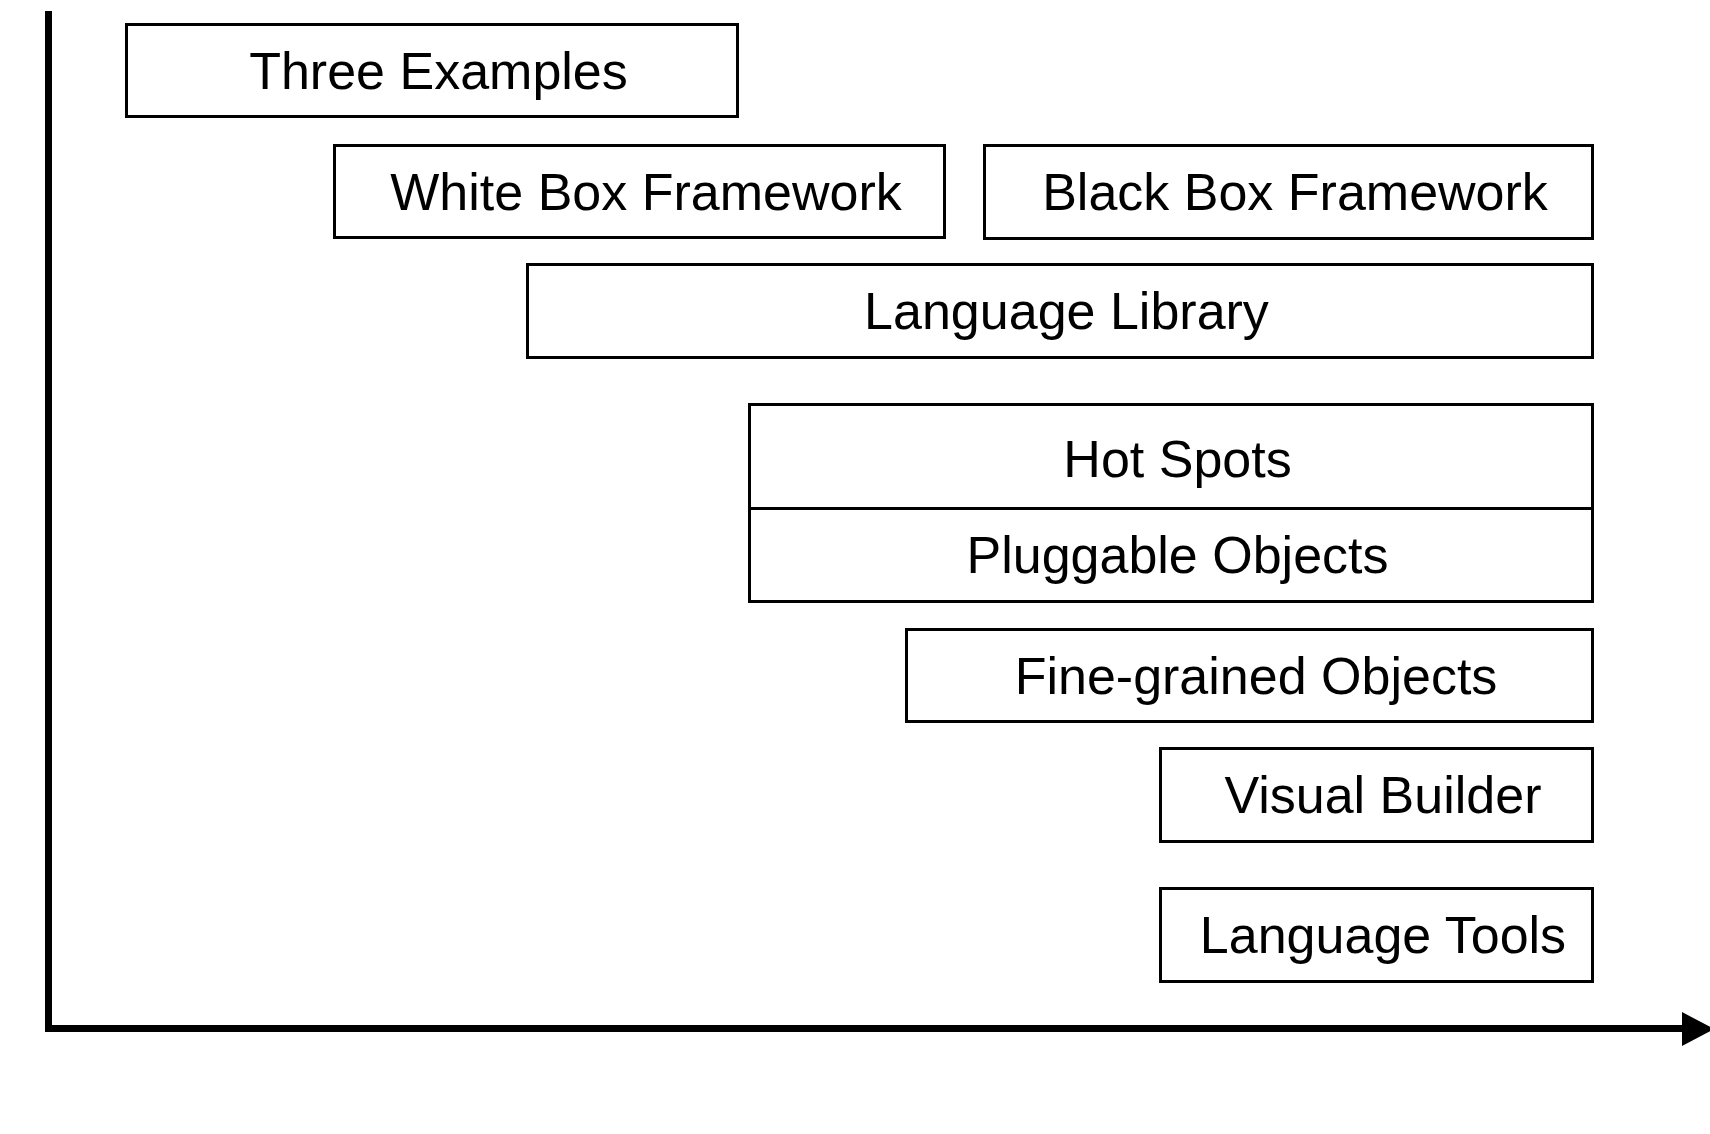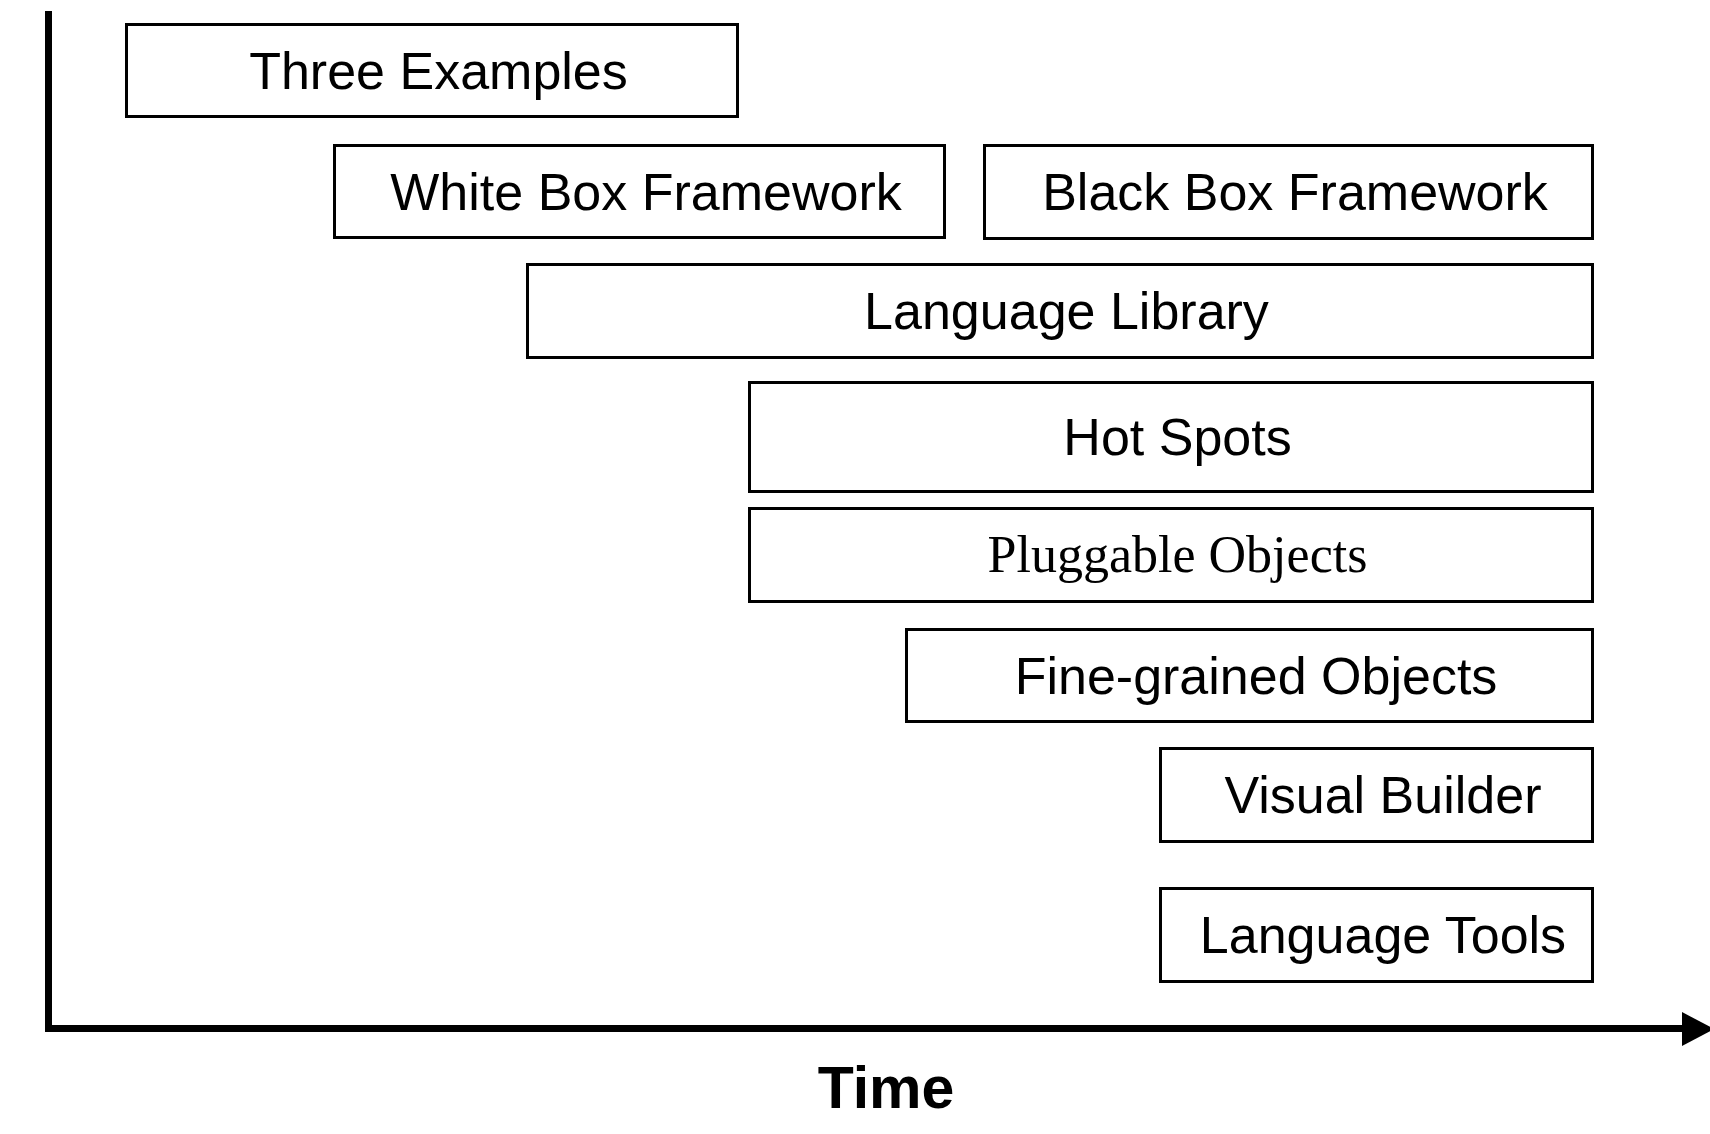--- a/index.html
+++ b/index.html
@@ -79,30 +79,29 @@
   </div>
       <div class="node-box" style="left: 307px; top: 144px; width: 613px; height: 95px; align-items: center;">
     <span class="node-label">White Box Framework</span>
   </div>
       <div class="node-box" style="left: 957px; top: 144px; width: 611px; height: 96px;">
     <span class="node-label">Black Box Framework</span>
   </div>
       <div class="node-box" style="left: 500px; top: 263px; width: 1068px; height: 96px;">
     <span class="node-label">Language Library</span>
   </div>
-      <div class="node-box" style="left: 722px; top: 381px; width: 846px; height: 112px;">
+      <div class="node-box" style="left: 722px; top: 403px; width: 846px; height: 112px;">
     <span class="node-label">Hot Spots</span>
   </div>
-      <div class="node-box" style="left: 722px; top: 507px; width: 846px; height: 96px; font-family: Liberation Serif, serif;">
+      <div class="node-box" style="left: 722px; top: 507px; width: 846px; height: 96px;">
     <span class="node-label">Pluggable Objects</span>
   </div>
       <div class="node-box" style="left: 879px; top: 628px; width: 689px; height: 95px;">
     <span class="node-label">Fine-grained Objects</span>
   </div>
       <div class="node-box" style="left: 1133px; top: 747px; width: 435px; height: 96px; justify-content: center;">
     <span class="node-label">Visual Builder</span>
   </div>
       <div class="node-box" style="left: 1133px; top: 887px; width: 435px; height: 96px;">
     <span class="node-label">Language Tools</span>
   </div>
     </div>
-  <div class="time-label">Time</div>
 </div>
 
 </body></html>

